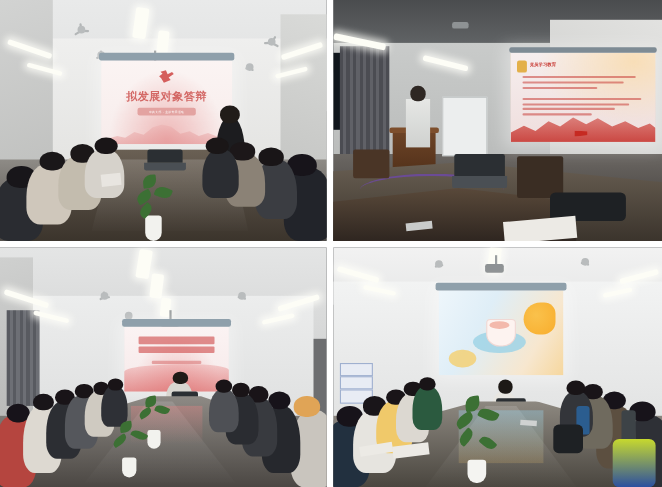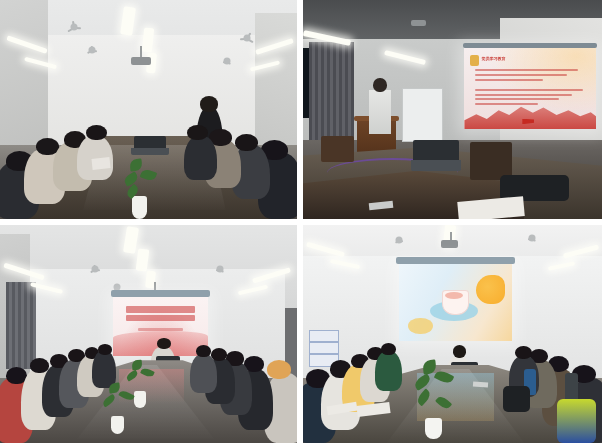--- a/index.html
+++ b/index.html
@@ -216,20 +216,27 @@
       <div class="fan" style="right:16%;top:25%;width:15%;height:6%;">
         <div class="blade" style="width:9%;transform:rotate(176deg);"></div>
         <div class="blade" style="width:9%;transform:rotate(30deg);"></div>
         <div class="blade" style="width:9%;transform:rotate(298deg);"></div>
         <div class="hub"></div>
       </div>
 
       <div class="proj-stem" style="left:47%;top:21%;height:5%;"></div>
       <div class="projector" style="left:44%;top:26%;width:7%;height:3.5%;"></div>
 
+      <div class="screen tl-screen">
+        <div class="screen-bar"></div>
+        <div class="tl-city"></div>
+        <div class="tl-emblem"></div>
+        <div class="tl-title">拟发展对象答辩</div>
+        <div class="tl-sub">中共支部 · 主题党日活动</div>
+      </div>
 
       <div class="conf-table" style="left:8%;top:62%;width:84%;height:38%;clip-path:polygon(32% 0,70% 0,100% 58%,100% 100%,0 100%,0 56%);"></div>
       <div class="table-gloss" style="left:28%;top:66%;width:48%;height:30%;clip-path:polygon(12% 0,90% 0,100% 100%,0 100%);opacity:.55;"></div>
 
       <div class="laptop" style="left:44%;top:62%;width:13%;height:9%;">
         <div class="lid" style="left:8%;top:0;width:84%;height:62%;"></div>
         <div class="base" style="left:0;top:62%;width:100%;height:38%;"></div>
       </div>
 
       <div class="person" style="left:66%;top:49%;width:9%;height:30%;background:#1c1c1f;"></div>

